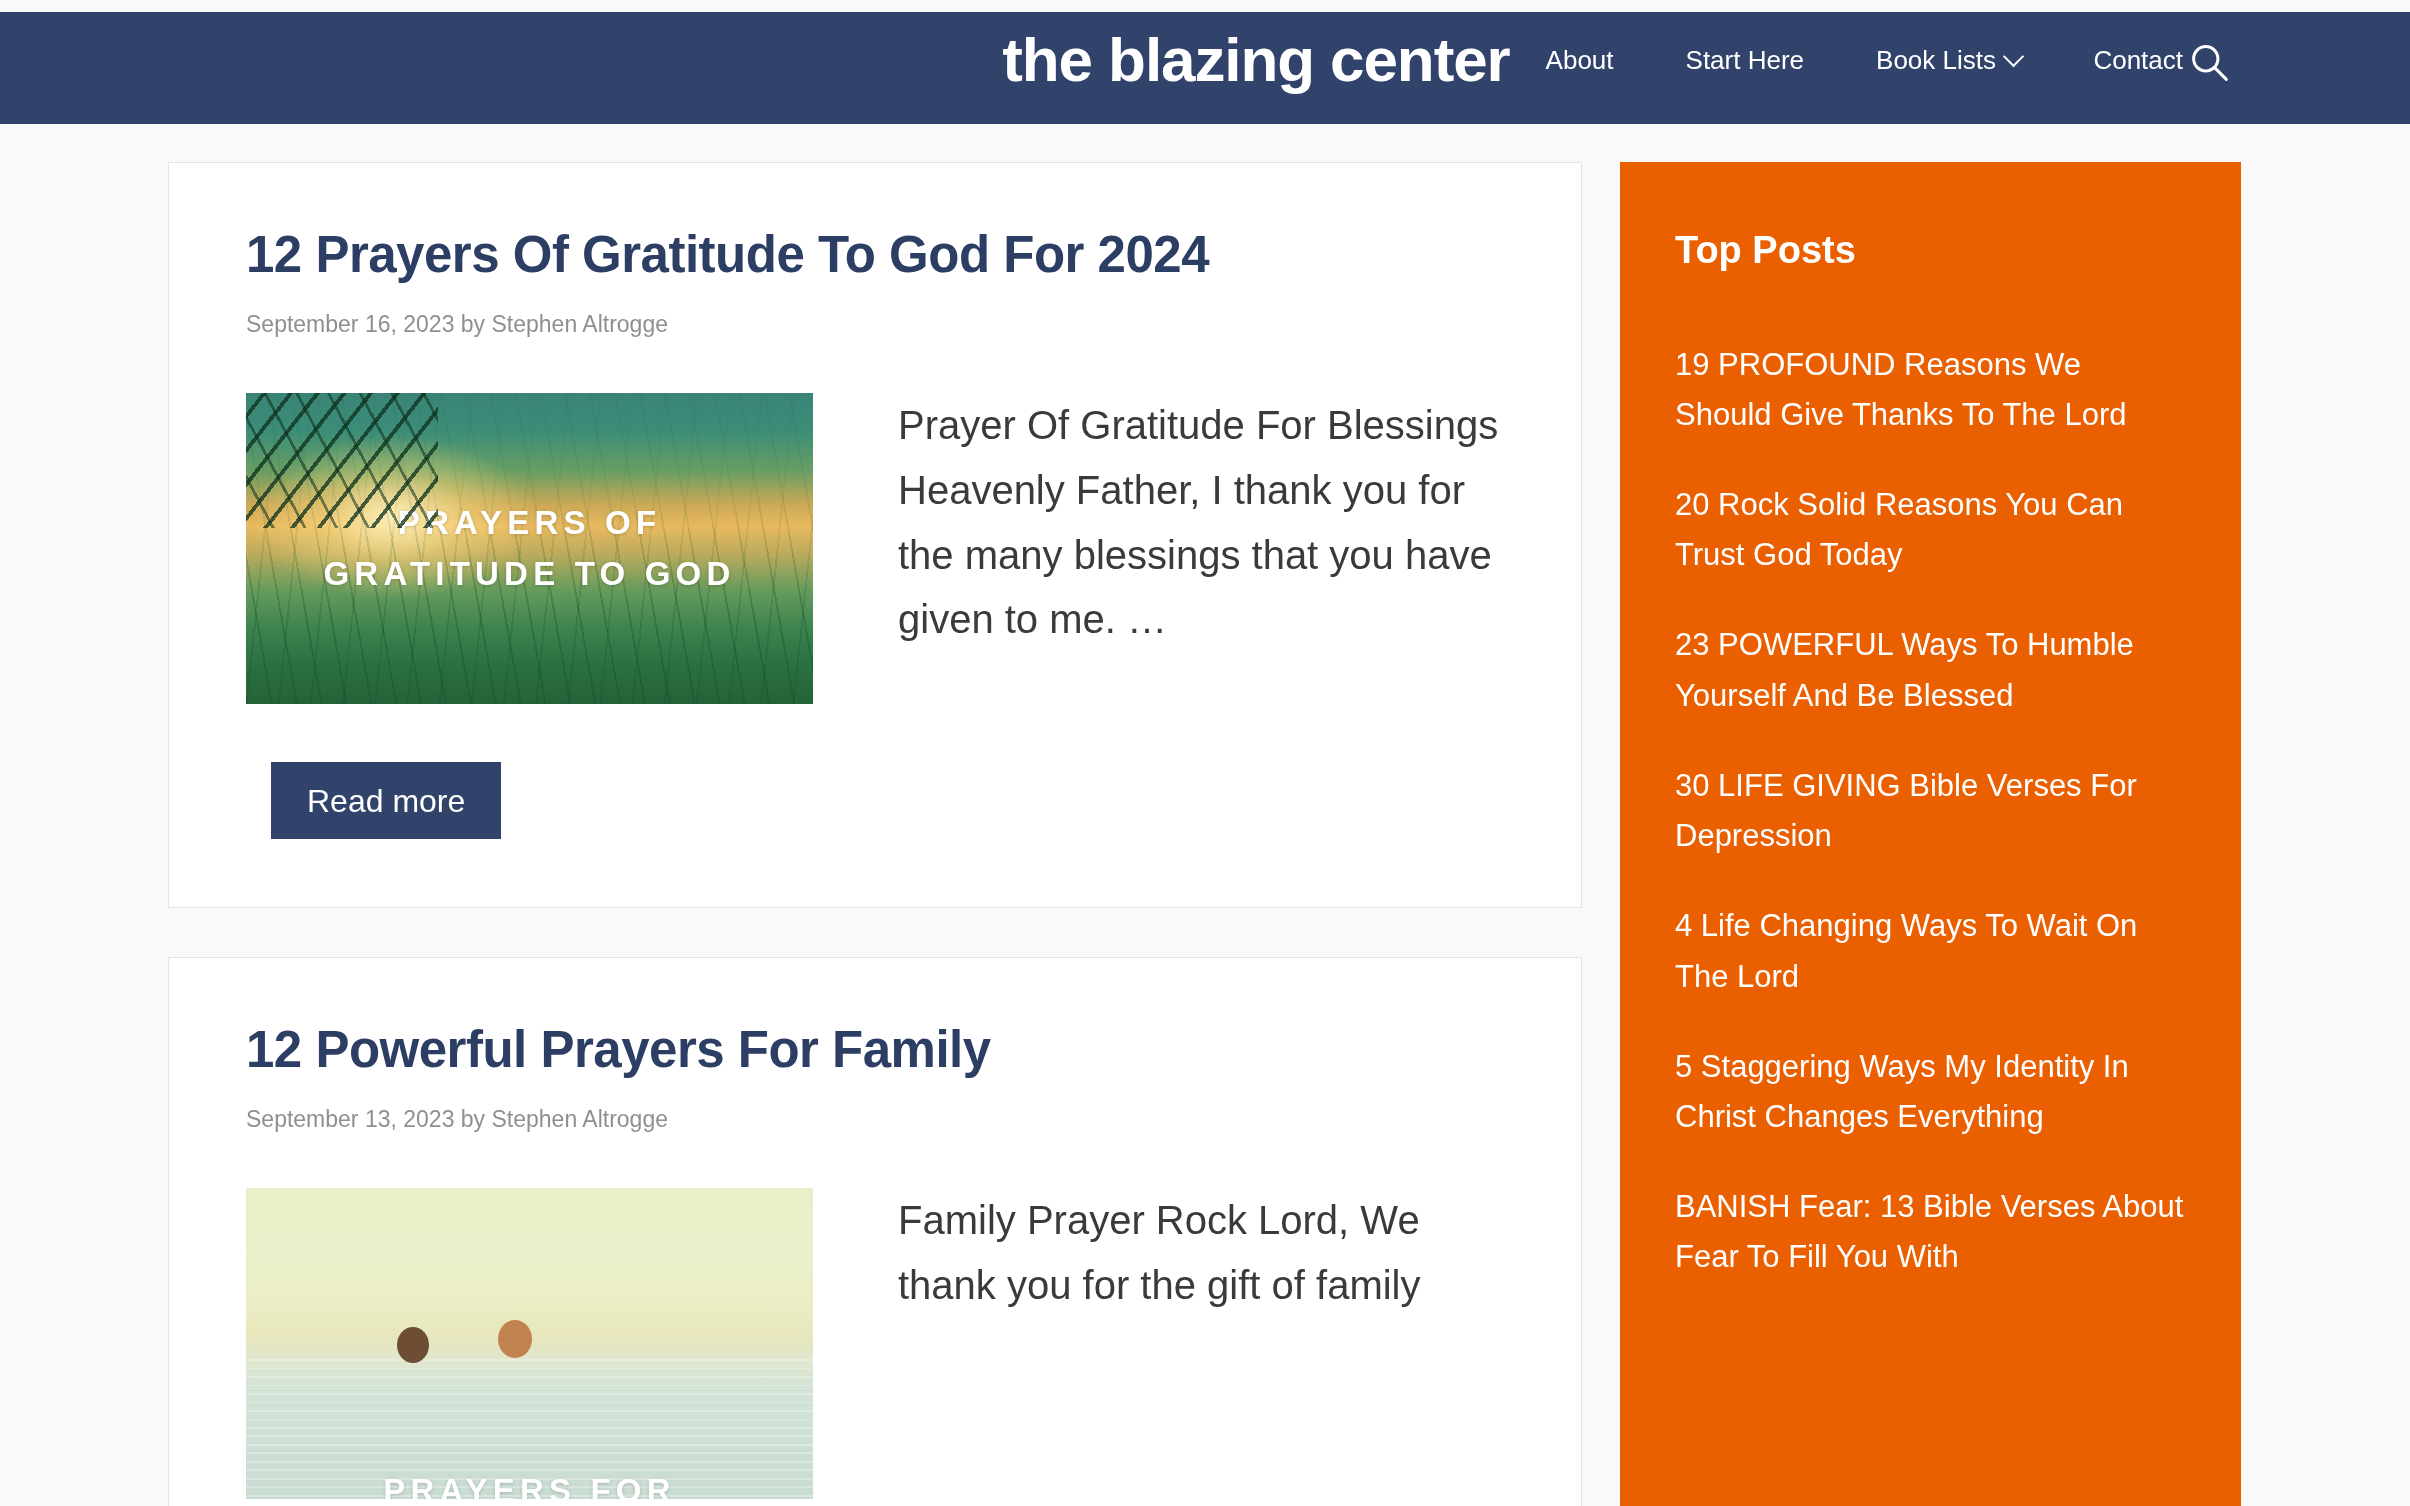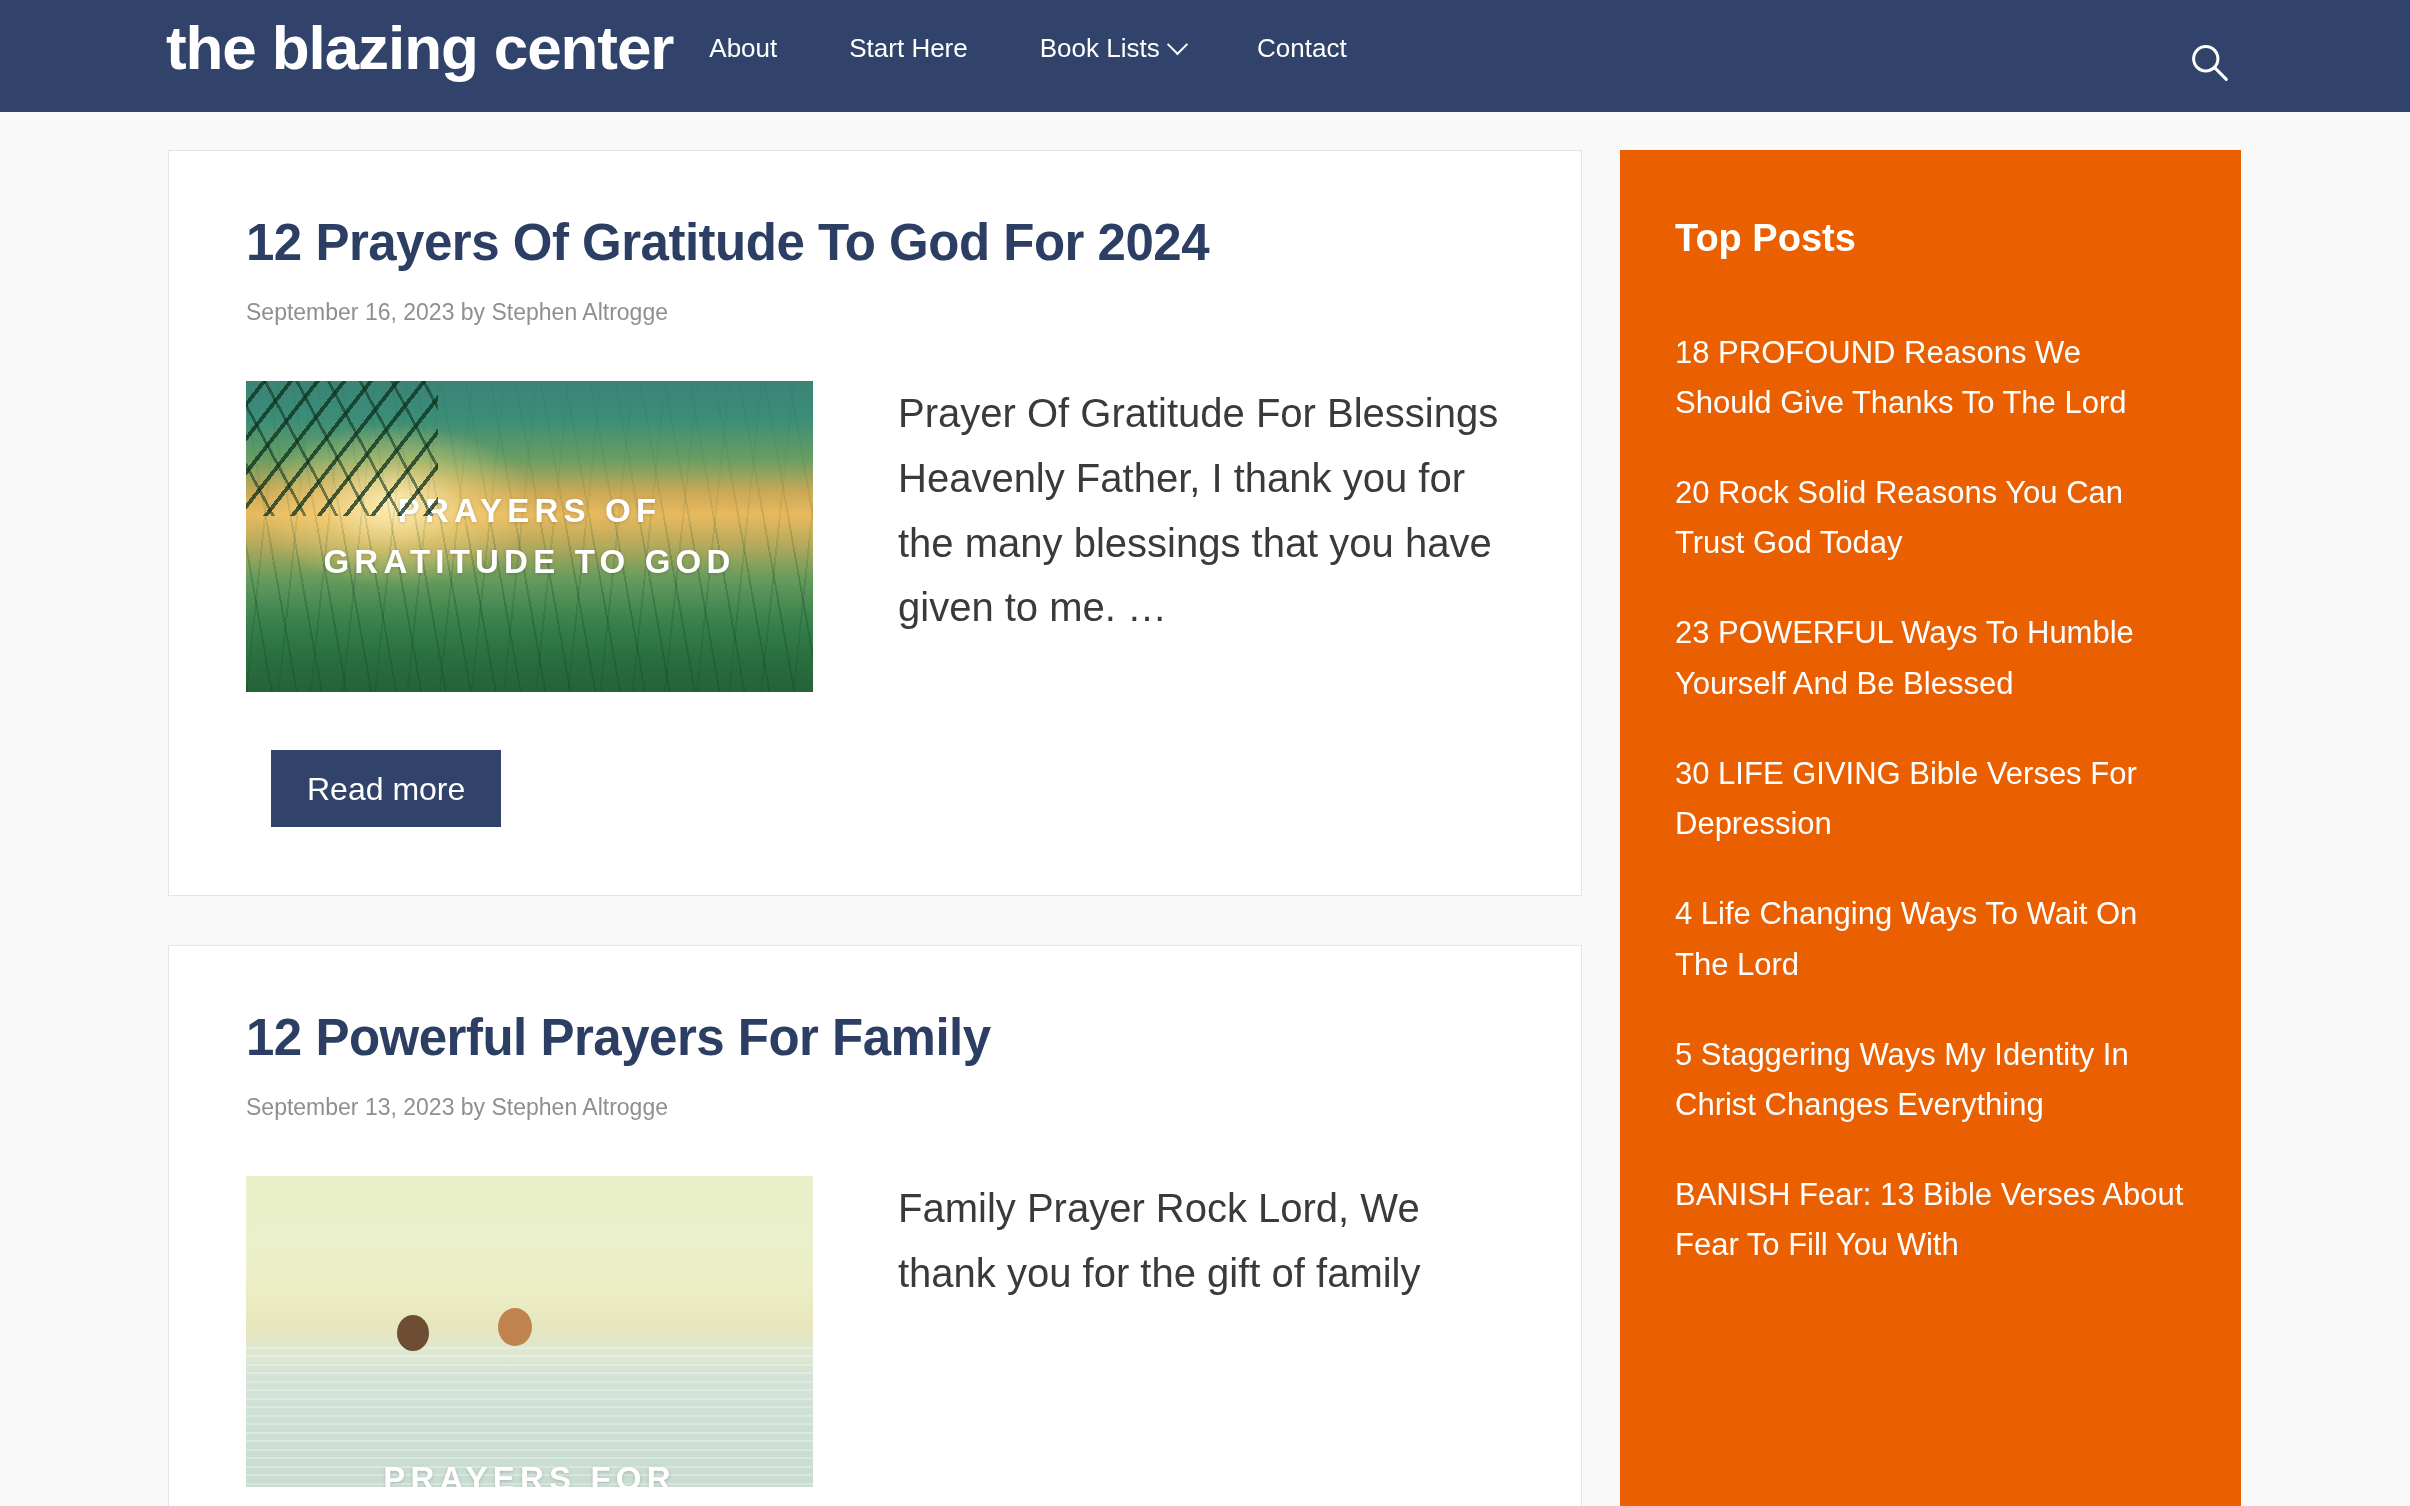--- a/index.html
+++ b/index.html
@@ -12,22 +12,23 @@
     font-family: "Liberation Sans", sans-serif;
   }
 
   
   .site-header {
     width: 100%;
     height: 112px;
     background: #31436b;
     display: flex;
     align-items: center;
-    justify-content: flex-start;
+    justify-content: flex-end;
     padding: 0 60px 16px 166px;
+    margin-top: 12px;
   }
 
   .site-logo {
     color: #ffffff;
     font-size: 62px;
     font-weight: 700;
     letter-spacing: -1.1px;
     line-height: 1;
     white-space: nowrap;
     cursor: pointer;
@@ -319,21 +320,21 @@
         <p class="excerpt">Family Prayer Rock Lord, We thank you for the gift of family</p>
       </div>
 
     </article>
 
   </main>
 
   <aside class="sidebar">
     <h3 class="sidebar-title">Top Posts</h3>
 
-    <a class="sidebar-link">18 PROFOUND Reasons We Should Give Thanks To The Lord</a>
+    <a class="sidebar-link">19 PROFOUND Reasons We Should Give Thanks To The Lord</a>
     <a class="sidebar-link">20 Rock Solid Reasons You Can Trust God Today</a>
     <a class="sidebar-link">23 POWERFUL Ways To Humble Yourself And Be Blessed</a>
     <a class="sidebar-link">30 LIFE GIVING Bible Verses For Depression</a>
     <a class="sidebar-link">4 Life Changing Ways To Wait On The Lord</a>
     <a class="sidebar-link">5 Staggering Ways My Identity In Christ Changes Everything</a>
     <a class="sidebar-link">BANISH Fear: 13 Bible Verses About Fear To Fill You With</a>
   </aside>
 
 </div>
 

